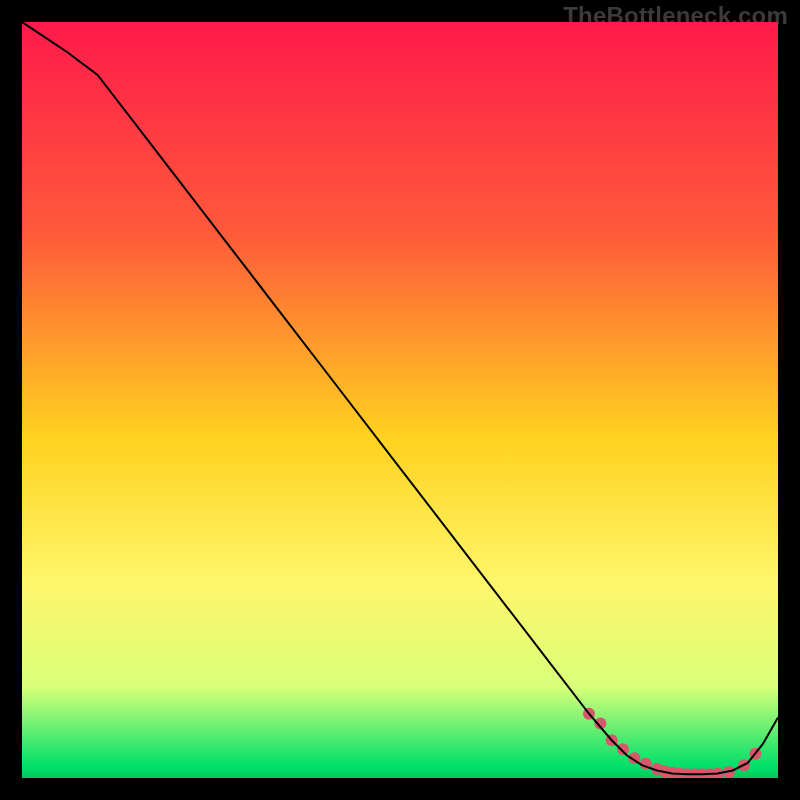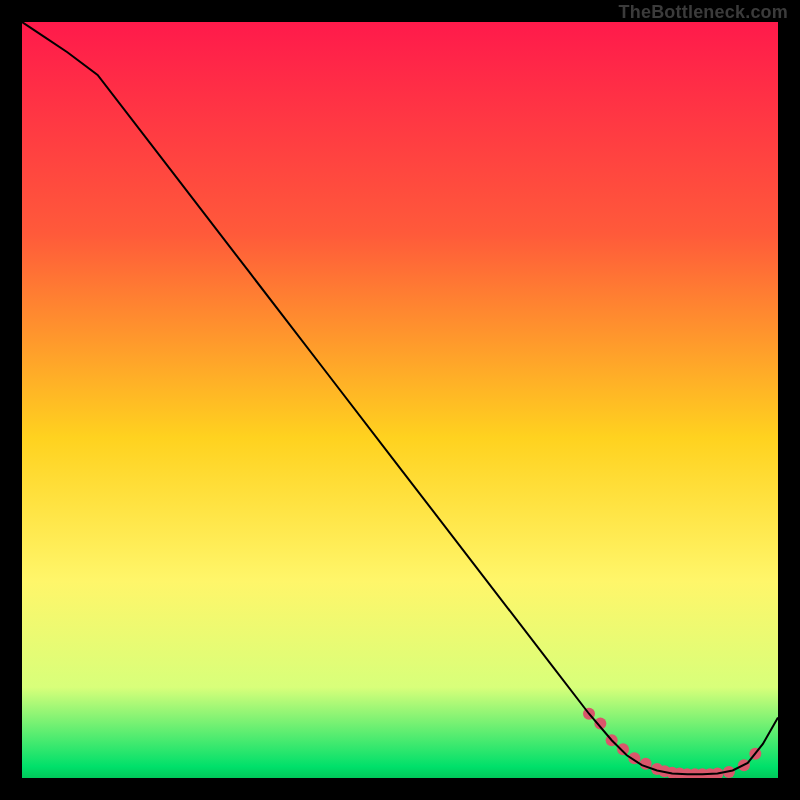--- a/index.html
+++ b/index.html
@@ -15,21 +15,21 @@
     position: relative;
     width: 800px;
     height: 800px;
     background: #000;
   }
   .watermark {
     position: absolute;
     top: 2px;
     right: 12px;
     color: #3b3b3b;
-    font-size: 18px;
+    font-size: 24px;
     font-weight: 600;
     letter-spacing: 0.2px;
     user-select: none;
   }
   .plot {
     position: absolute;
     left: 22px;
     top: 22px;
     width: 756px;
     height: 756px;

